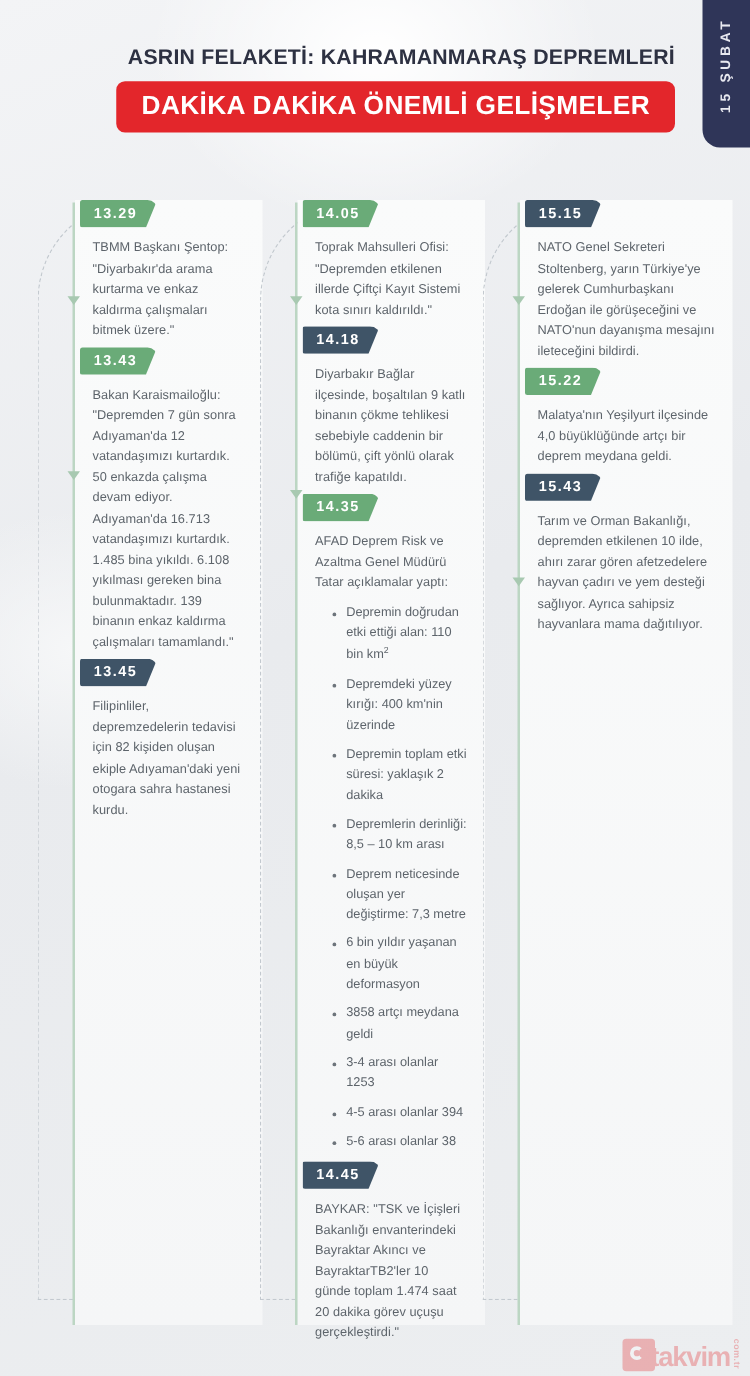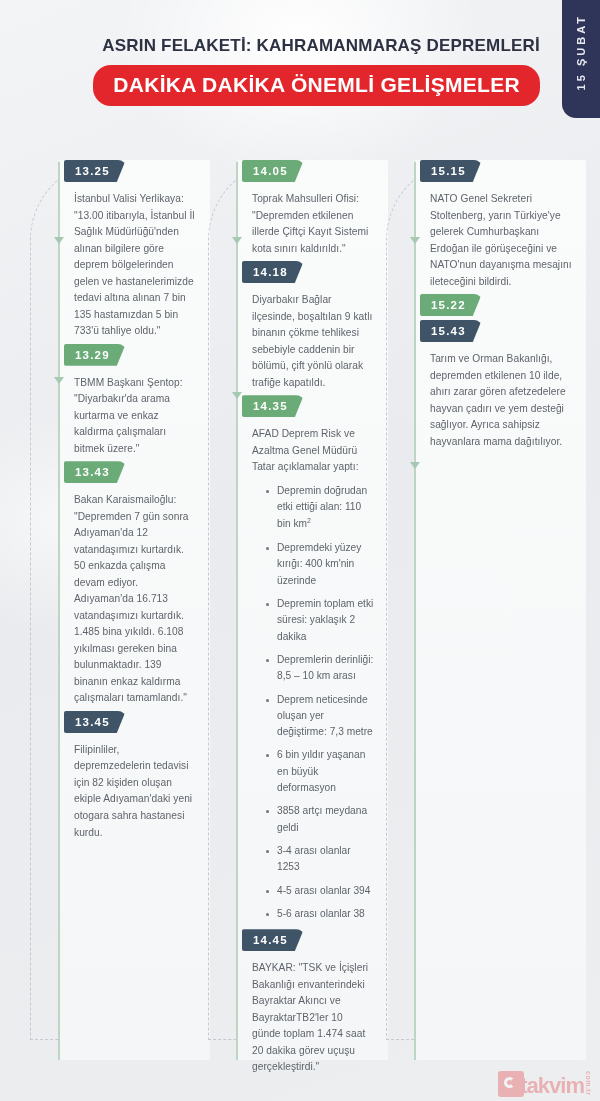--- a/index.html
+++ b/index.html
@@ -65,21 +65,21 @@
     white-space: nowrap;
   }
   .header-banner {
     display: inline-block;
     background: #e3262b;
     color: #ffffff;
     font-size: 21px;
     font-weight: 700;
     letter-spacing: 0.3px;
     padding: 8px 20px 9px 20px;
-    border-radius: 18px;
+    border-radius: 7px;
     white-space: nowrap;
   }
 
   
   .columns {
     position: absolute;
     top: 160px;
     left: 0;
     width: 600px;
     height: 900px;
@@ -261,21 +261,20 @@
 
   <div class="columns" id="columns">
       <div class="column col-0">
         <div class="tube"></div>
         <div class="panel"></div>
         <div class="rail">
           <div class="rail-arrow" style="top: 75px;"></div>
           <div class="rail-arrow" style="top: 215px;"></div>
         </div>
         <div class="entries">
-          <div class="entry"><div class="badge dark">13.25</div><p class="entry-text">İstanbul Valisi Yerlikaya: "13.00 itibarıyla, İstanbul İl Sağlık Müdürlüğü'nden alınan bilgilere göre deprem bölgelerinden gelen ve hastanelerimizde tedavi altına alınan 7 bin 135 hastamızdan 5 bin 733'ü tahliye oldu."</p></div>
           <div class="entry"><div class="badge green">13.29</div><p class="entry-text">TBMM Başkanı Şentop: "Diyarbakır'da arama kurtarma ve enkaz kaldırma çalışmaları bitmek üzere."</p></div>
           <div class="entry"><div class="badge green">13.43</div><p class="entry-text">Bakan Karaismailoğlu: "Depremden 7 gün sonra Adıyaman'da 12 vatandaşımızı kurtardık. 50 enkazda çalışma devam ediyor. Adıyaman'da 16.713 vatandaşımızı kurtardık. 1.485 bina yıkıldı. 6.108 yıkılması gereken bina bulunmaktadır. 139 binanın enkaz kaldırma çalışmaları tamamlandı."</p></div>
           <div class="entry"><div class="badge dark">13.45</div><p class="entry-text">Filipinliler, depremzedelerin tedavisi için 82 kişiden oluşan ekiple Adıyaman'daki yeni otogara sahra hastanesi kurdu.</p></div>
         </div>
       </div>
       <div class="column col-1">
         <div class="tube"></div>
         <div class="panel"></div>
         <div class="rail">
           <div class="rail-arrow" style="top: 75px;"></div>
@@ -301,21 +300,21 @@
       </div>
       <div class="column col-2">
         <div class="tube"></div>
         <div class="panel"></div>
         <div class="rail">
           <div class="rail-arrow" style="top: 75px;"></div>
           <div class="rail-arrow" style="top: 300px;"></div>
         </div>
         <div class="entries">
           <div class="entry"><div class="badge dark">15.15</div><p class="entry-text">NATO Genel Sekreteri Stoltenberg, yarın Türkiye'ye gelerek Cumhurbaşkanı Erdoğan ile görüşeceğini ve NATO'nun dayanışma mesajını ileteceğini bildirdi.</p></div>
-          <div class="entry"><div class="badge green">15.22</div></div>
+          <div class="entry"><div class="badge green">15.22</div><p class="entry-text">Malatya'nın Yeşilyurt ilçesinde 4,0 büyüklüğünde artçı bir deprem meydana geldi.</p></div>
           <div class="entry"><div class="badge dark">15.43</div><p class="entry-text">Tarım ve Orman Bakanlığı, depremden etkilenen 10 ilde, ahırı zarar gören afetzedelere hayvan çadırı ve yem desteği sağlıyor. Ayrıca sahipsiz hayvanlara mama dağıtılıyor.</p></div>
         </div>
       </div>
     </div>
 
   <div class="watermark">
     <div class="wm-flag"></div>
     <div class="wm-text">takvim</div>
     <div class="wm-tld">com.tr</div>
   </div>

